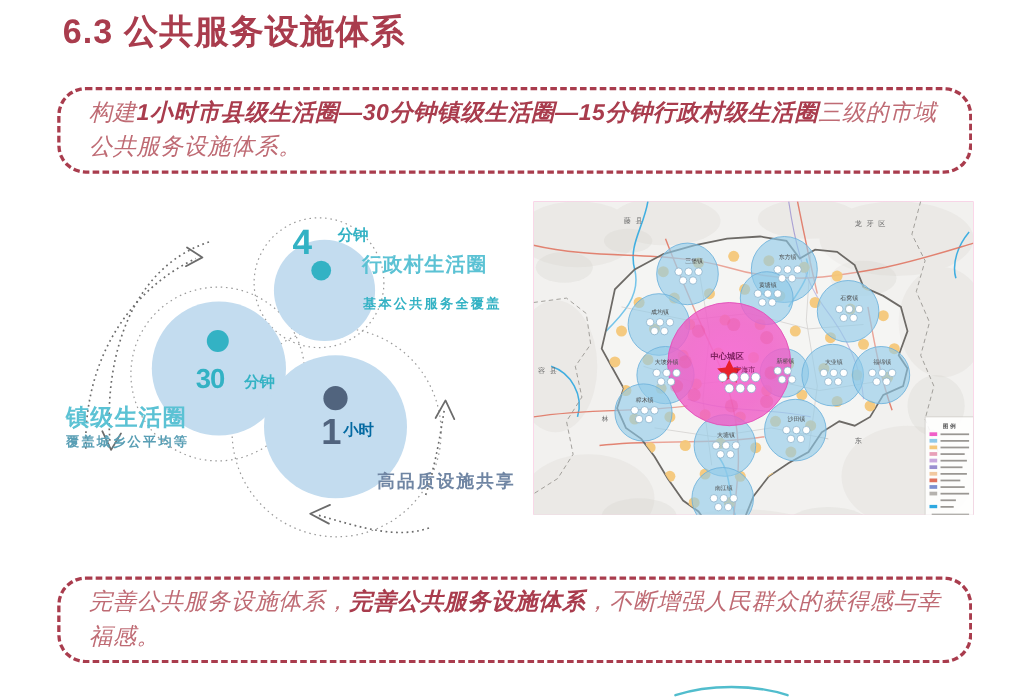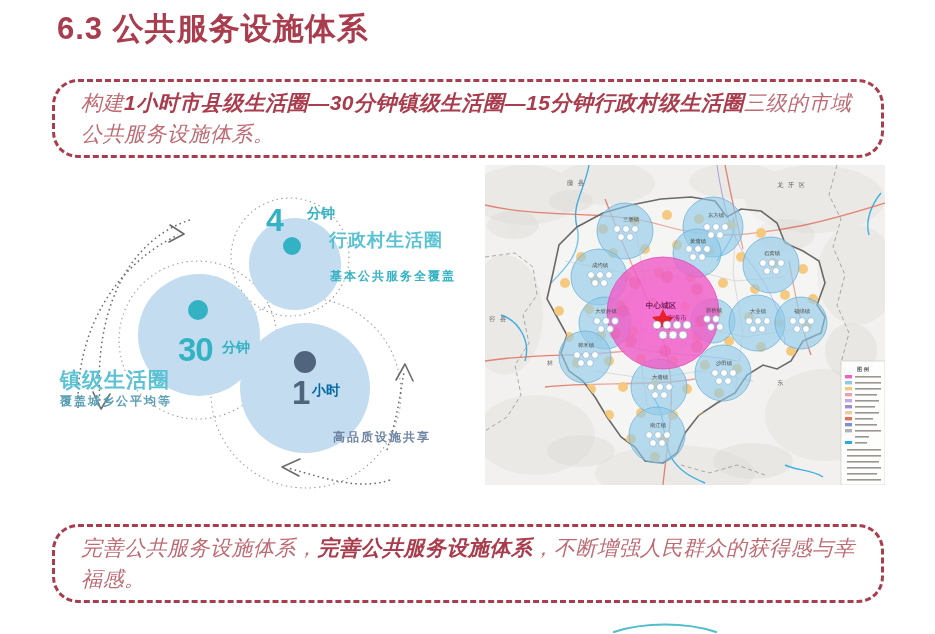--- a/index.html
+++ b/index.html
@@ -96,38 +96,38 @@
     letter-spacing: 2px;
   }
 
   
   #lbl-15 { left: 206px; top: 24px; color: #33b2c4; font-size: 32px; }
   #lbl-15-unit { left: 247px; top: 26px; color: #33b2c4; font-size: 14px; }
   #lbl-village-title { left: 269px; top: 51px; color: #5bc2d4; font-size: 18px; text-align: right; }
   #lbl-village-sub { left: 270px; top: 78px; color: #33b2c4; font-size: 12px; margin-top: 12px; }
 
   
-  #lbl-30 { left: 118px; top: 153px; color: #33b2c4; font-size: 33px; text-align: right; }
+  #lbl-30 { left: 118px; top: 153px; color: #33b2c4; font-size: 25px; text-align: right; }
   #lbl-30-unit { left: 162px; top: 160px; color: #33b2c4; font-size: 14px; }
   #lbl-town-title { left: 0px; top: 189px; color: #5bc2d4; font-size: 21px; }
   #lbl-town-sub { left: 0px; top: 216px; color: #5a9fb5; font-size: 12px; font-family: Liberation Mono, monospace; }
 
   
   #lbl-1 { left: 232px; top: 196px; color: #51647e; font-size: 33px; }
   #lbl-1-unit { left: 252px; top: 203px; color: #0369a1; font-size: 14px; }
   #lbl-city-title { left: 280px; top: 224px; color: #6f85a3; font-size: 21px; }
-  #lbl-city-sub { left: 273px; top: 251px; color: #6f85a3; font-size: 12px; }
+  #lbl-city-sub { left: 283px; top: 251px; color: #6f85a3; font-size: 16px; }
 
   
   #map-panel {
     position: absolute;
     left: 485px;
-    top: 165px;
+    top: 183px;
     width: 400px;
-    height: 320px;
+    height: 285px;
     overflow: hidden;
     background: #f9a8d4;
   }
   #map-panel svg { display: block; }
 
   #bottom-arc {
     position: absolute;
     left: 610px;
     top: 620px;
     width: 110px;

